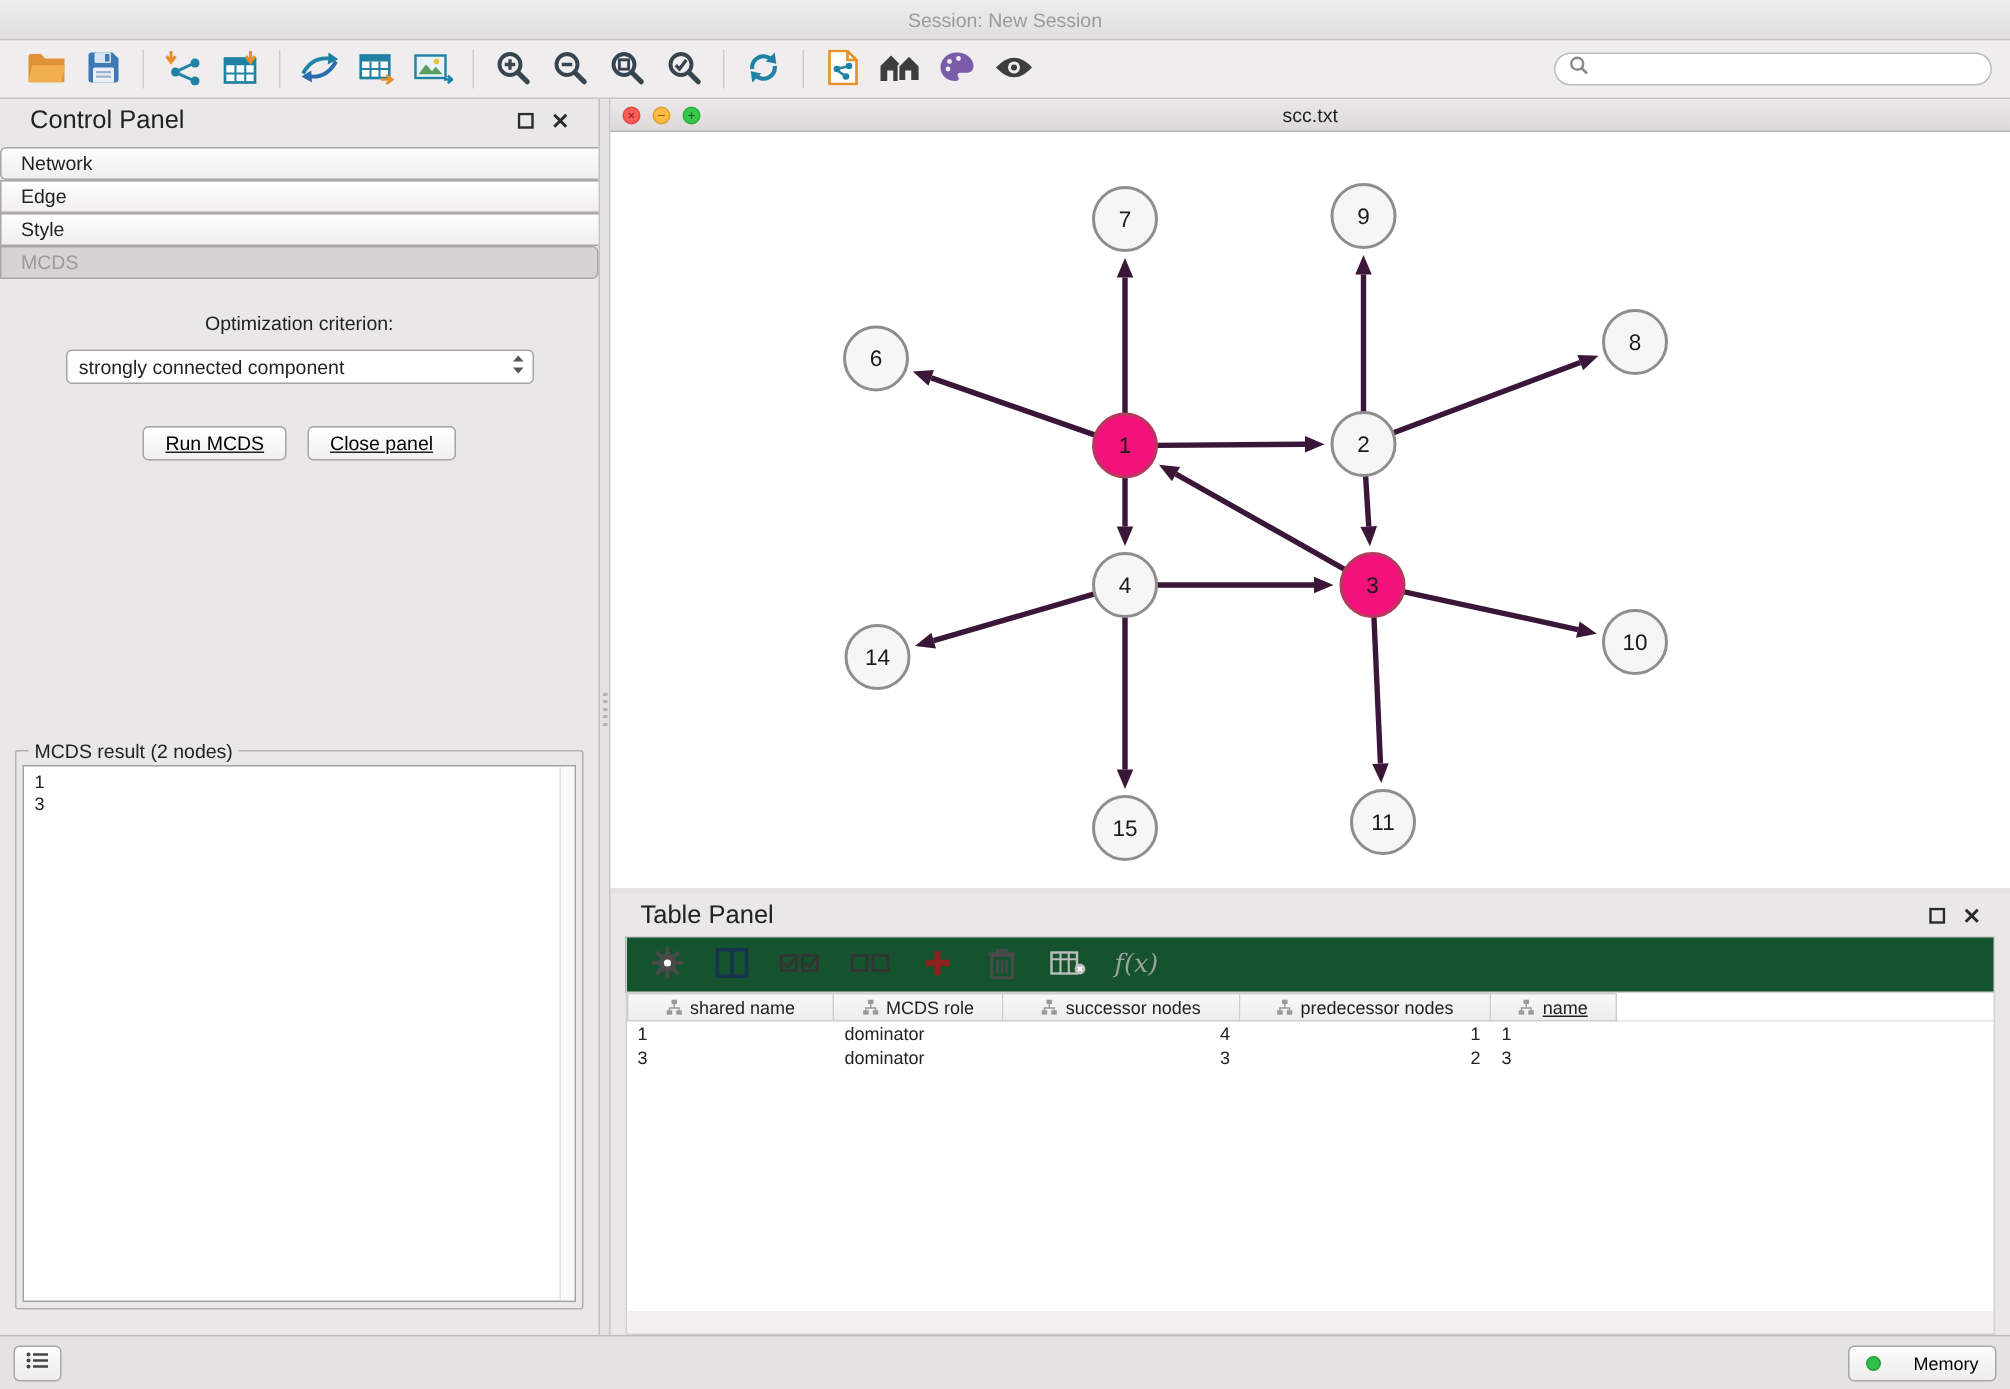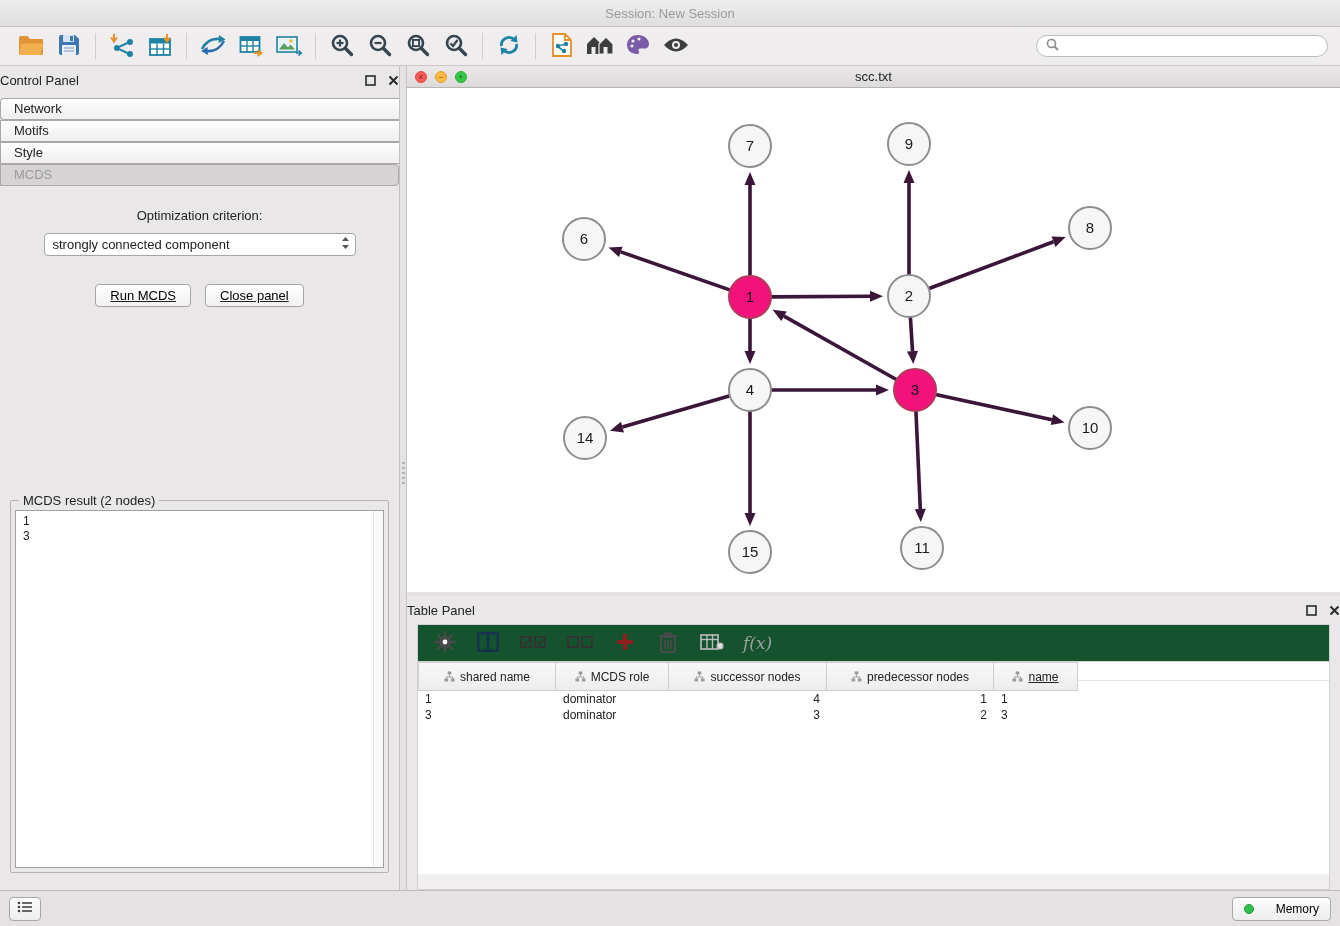--- a/index.html
+++ b/index.html
@@ -20,21 +20,21 @@
   .search-wrap { margin-left: auto; width: 292px; height: 22px; background: #fff; border: 1px solid #bdbdbd;
                  border-radius: 12px; display: flex; align-items: center; gap: 6px; padding: 0 9px; }
   .search-wrap input { flex: 1; border: none; outline: none; background: transparent; font-size: 12px; font-family: inherit; }
 
   
   .main { display: flex; height: 824px; }
 
   
   .control-panel { width: 400px; background: #e9e7e7; border-right: 1px solid #c2c0c0;
                    display: flex; flex-direction: column; position: relative; }
-  .panel-header { height: 28px; display: flex; align-items: center; padding: 0 0; font-size: 13px; }
+  .panel-header { height: 28px; display: flex; align-items: center; padding: 0 20px; font-size: 17px; }
   .win-icons { margin-left: auto; display: flex; gap: 12px; align-items: center; }
   .win-icons span { display: inline-flex; }
   .cp-tabs { display: flex; justify-content: center; margin-top: 4px; flex-direction: column; }
   .cp-tab { font-size: 13px; padding: 2px 13px; background: linear-gradient(#fefefe,#f0eeee);
             border: 1px solid #a9a7a7; border-right: none; color: #222; line-height: 16px; }
   .cp-tab:first-child { border-radius: 4px 0 0 4px; }
   .cp-tab:last-child  { border-right: 1px solid #a9a7a7; border-radius: 0 4px 4px 0; }
   .cp-tab.active { background: #d5d3d3; color: #9c9a9a; }
   .cp-content { flex: 1; display: flex; flex-direction: column; align-items: center; padding-top: 22px; }
   .opt-label { font-size: 13px; }
@@ -77,21 +77,21 @@
   .hsplitter { height: 4px; background: #e4e2e2; }
 
   
   .table-panel { flex: 1; display: flex; flex-direction: column; }
   .table-toolbar { margin: 0 10px; height: 38px; background: #14532d; border: 1px solid #d2d0d0;
                    display: flex; align-items: center; gap: 17px; padding: 0 14px; }
   .fx { font-family: "DejaVu Serif", serif; font-style: italic; font-size: 17px; color: #a0a0a0; }
   .table-area { margin: 0 10px; flex: 1; background: #fff; border-left: 1px solid #d2d0d0;
                 border-right: 1px solid #d2d0d0; overflow: hidden; }
   .thead { display: flex; }
-  .th { height: 29px; background: linear-gradient(#f8f8f8,#ededed); border: 1px solid #cfcdcd; border-left: none;
+  .th { height: 19px; background: linear-gradient(#f8f8f8,#ededed); border: 1px solid #cfcdcd; border-left: none;
         display: flex; align-items: center; justify-content: center; gap: 5px; font-size: 12px; flex: 0 0 auto; }
   .th:first-child { border-left: 1px solid #cfcdcd; }
   .th-filler { flex: 1; height: 19px; border-bottom: 1px solid #e6e4e4; }
   .tr { display: flex; }
   .td { font-size: 12px; height: 16px; line-height: 16px; padding: 0 7px; flex: 0 0 auto;
         white-space: nowrap; overflow: hidden; }
   .td.num { text-align: right; }
   .hscroll { margin: 0 10px; height: 16px; background: #f1efef; border: 1px solid #d2d0d0; border-top: none; }
   .table-tabs { height: 30px; display: flex; justify-content: center; align-items: center; }
 
@@ -272,21 +272,21 @@
           </span>
         <span>
             <svg width="11" height="11" viewBox="0 0 11 11">
               <path d="M1.5 1.5 L9.5 9.5 M9.5 1.5 L1.5 9.5" stroke="#2b2b2b" stroke-width="2"></path>
             </svg>
           </span>
       </span>
     </div>
     <div class="cp-tabs" id="cp-tabs">
         <div class="cp-tab">Network</div>
-        <div class="cp-tab">Motifs</div>
+        <div class="cp-tab">Edge</div>
         <div class="cp-tab">Style</div>
         <div class="cp-tab active">MCDS</div>
       </div>
     <div class="cp-content">
       <div class="opt-label">Optimization criterion:</div>
       <div class="dropdown">
         <span>strongly connected component</span>
         <span><svg width="9" height="14" viewBox="0 0 9 14">
               <path d="M4.5 1 L8 5 H1 Z" fill="#555"></path>
               <path d="M4.5 13 L1 9 H8 Z" fill="#555"></path>

